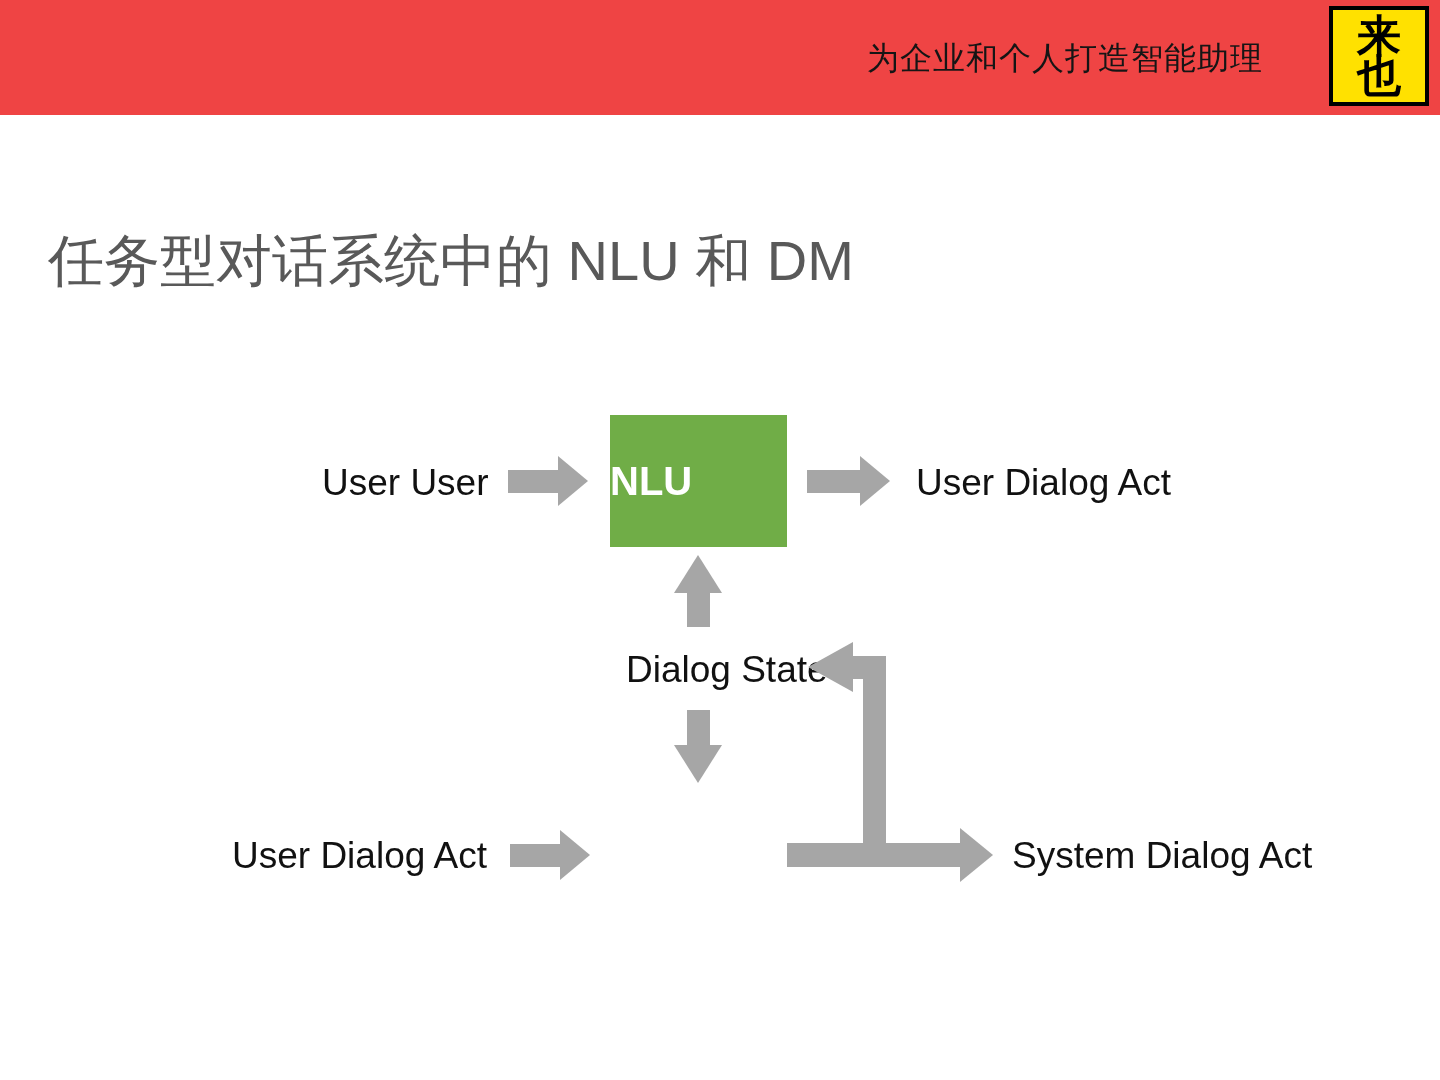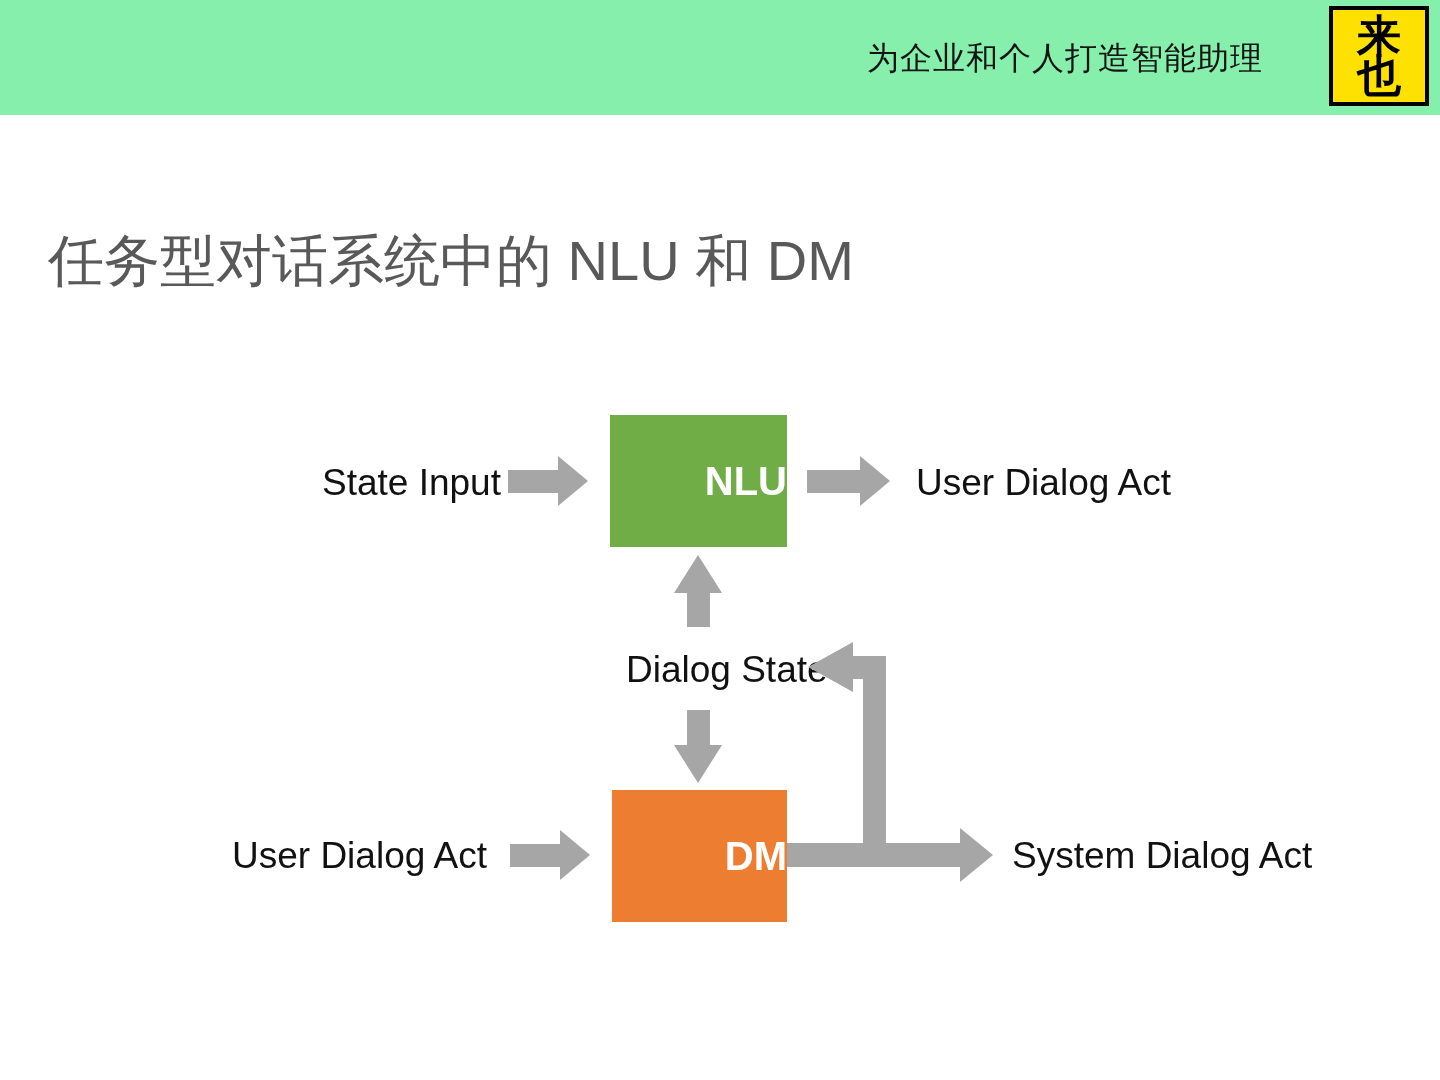--- a/index.html
+++ b/index.html
@@ -15,21 +15,21 @@
     background: #ffffff;
     overflow: hidden;
   }
 
   
   .header-bar {
     position: absolute;
     left: 0; top: 0;
     width: 1440px;
     height: 115px;
-    background: #86efac;
+    background: #ef4444;
   }
   .header-tagline {
     position: absolute;
     top: 40px;
     right: 177px;
     font-size: 32px;
     line-height: 36px;
     color: #151515;
     letter-spacing: 1px;
     white-space: nowrap;
@@ -65,21 +65,21 @@
     color: #595959;
     white-space: nowrap;
     margin-top: 32px;
   }
 
   
   .node {
     position: absolute;
     display: flex;
     align-items: center;
-    justify-content: flex-end;
+    justify-content: flex-start;
     color: #ffffff;
     font-weight: bold;
     font-size: 40px;
   }
   .node-nlu {
     left: 610px; top: 415px;
     width: 177px; height: 132px;
     background: #70AD47;
   }
   .node-dm {
@@ -191,25 +191,22 @@
     <div class="logo-box">
       <div class="logo-text"><span>来</span><br><span>也</span></div>
     </div>
   </div>
 
   <div class="slide-title">任务型对话系统中的 NLU 和 DM</div>
 
   <div class="node node-nlu">
     <span>NLU</span>
   </div>
-  <div class="node node-dm">
-    <span>DM</span>
-  </div>
-
-  <div class="dlabel lbl-user-input">State Input</div>
+
+  <div class="dlabel lbl-user-input">User User</div>
   <div class="dlabel lbl-user-dialog-top">User Dialog Act</div>
   <div class="dlabel lbl-dialog-state">Dialog State</div>
   <div class="dlabel lbl-user-dialog-bot">User Dialog Act</div>
   <div class="dlabel lbl-system-dialog">System Dialog Act</div>
 
   <div class="arrow-right" style="left:508px; top:456px; height:50px;">
     <div class="shaft" style="width:50px;"></div>
     <div class="head"></div>
   </div>
 

